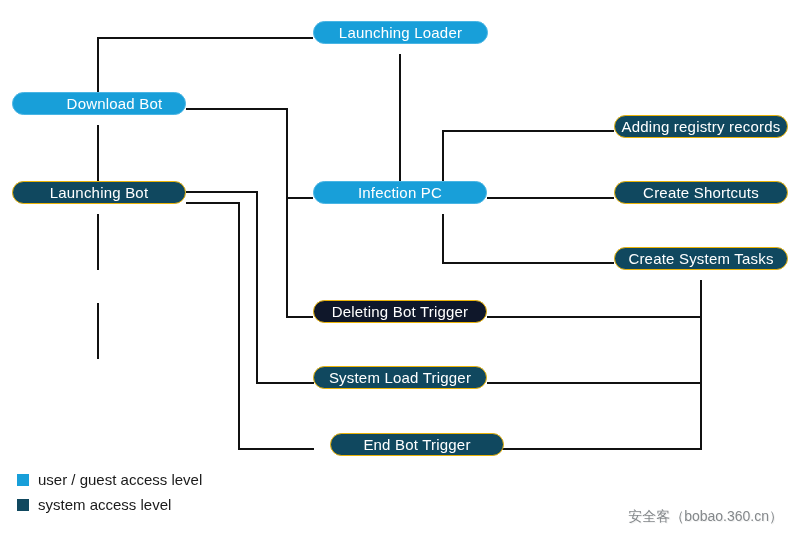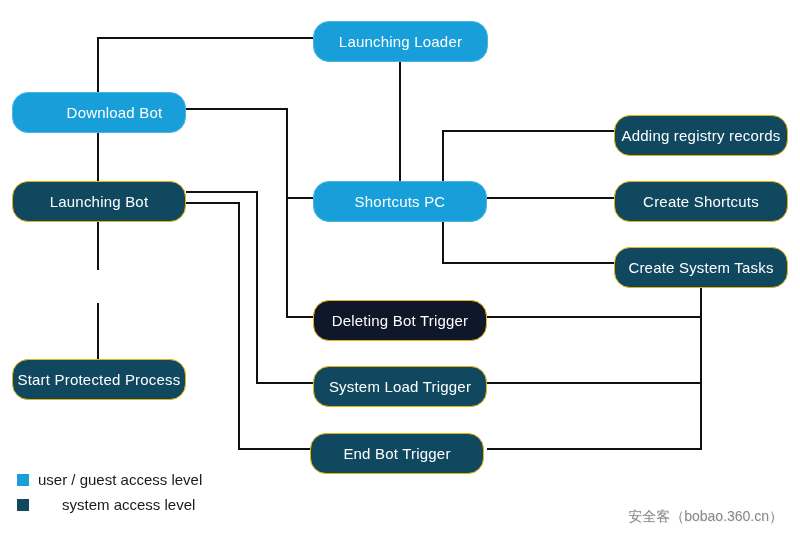--- a/index.html
+++ b/index.html
@@ -19,21 +19,21 @@
   .line {
     position: absolute;
     background: #111111;
     z-index: 1;
   }
   .line.h { height: 2px; }
   .line.v { width: 2px; }
   
   .node {
     position: absolute;
-    height: 41px;
+    height: 23px;
     width: 174px;
     border-radius: 16px;
     display: flex;
     align-items: center;
     justify-content: center;
     z-index: 2;
     box-sizing: border-box;
   }
   .node span {
     color: #ffffff;
@@ -114,49 +114,46 @@
 
   <div class="node" data-level="user" style="left: 313px; top: 21px; width: 175px; background: rgb(24, 159, 217);">
     <span>Launching Loader</span>
   </div>
   <div class="node" data-level="user" style="left: 12px; top: 92px; background: rgb(24, 159, 217); padding-left: 31px;">
     <span>Download Bot</span>
   </div>
   <div class="node" data-level="system" style="left: 12px; top: 181px; background: rgb(16, 72, 95);">
     <span>Launching Bot</span>
   </div>
-  <div class="node" data-level="system" style="left: 12px; top: 359px; background: rgb(16, 72, 95);">
-    <span>Start Protected Process</span>
-  </div>
   <div class="node" data-level="user" style="left: 313px; top: 181px; background: rgb(24, 159, 217);">
-    <span>Shortcuts PC</span>
+    <span>Infection PC</span>
   </div>
   <div class="node" data-level="system" style="left: 614px; top: 115px; background: rgb(16, 72, 95);">
     <span>Adding registry records</span>
   </div>
   <div class="node" data-level="system" style="left: 614px; top: 181px; background: rgb(16, 72, 95);">
     <span>Create Shortcuts</span>
   </div>
   <div class="node" data-level="system" style="left: 614px; top: 247px; background: rgb(16, 72, 95);">
     <span>Create System Tasks</span>
   </div>
   <div class="node" data-level="system" style="left: 313px; top: 300px; background: #0f172a;">
     <span>Deleting Bot Trigger</span>
   </div>
   <div class="node" data-level="system" style="left: 313px; top: 366px; background: rgb(16, 72, 95);">
     <span>System Load Trigger</span>
   </div>
-  <div class="node" data-level="system" style="left: 310px; top: 433px; background: rgb(16, 72, 95);">
+  <div class="node" data-level="system" style="left: 330px; top: 433px; background: rgb(16, 72, 95);">
     <span>End Bot Trigger</span>
   </div>
 
   <div class="legend-item" style="left:17px; top:471px;">
     <span class="legend-swatch" data-level="user" style="background: rgb(24, 159, 217);"></span>
     <span class="legend-label">user / guest access level</span>
   </div>
-  <div class="legend-item" style="left:17px; top:496px;gap:24px;">
+  <div class="legend-item" style="left:17px; top:496px;">
     <span class="legend-swatch" data-level="system" style="background: rgb(16, 72, 95);"></span>
     <span class="legend-label">system access level</span>
   </div>
 
   <div class="watermark">安全客（bobao.360.cn）</div>
 
 </div>
 
 </body></html>

